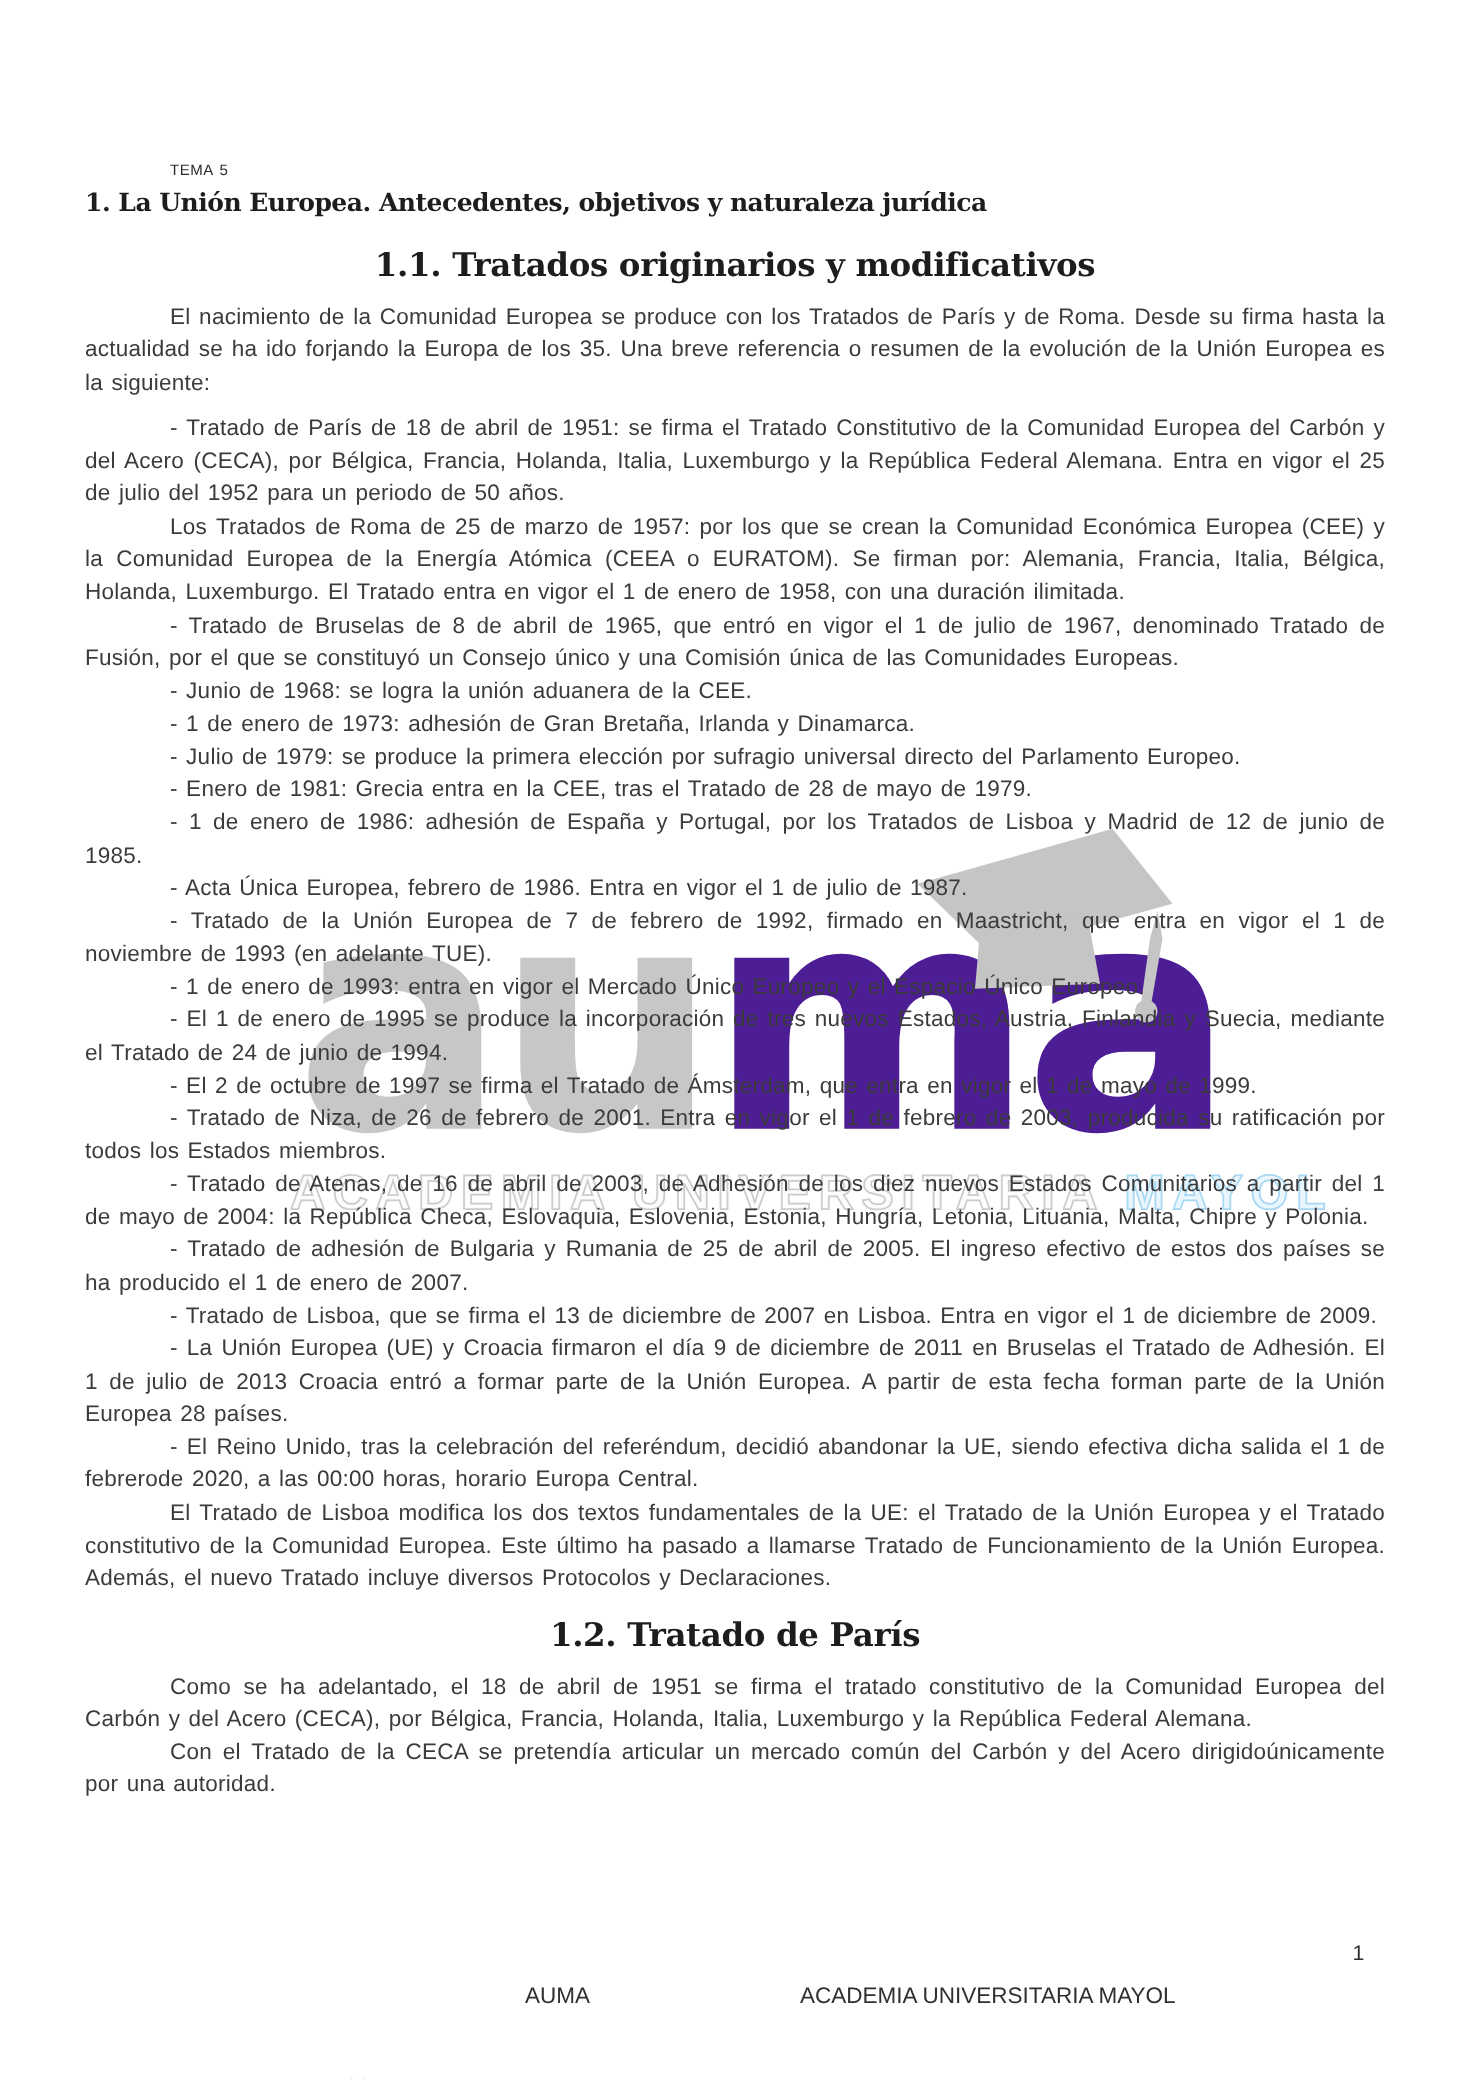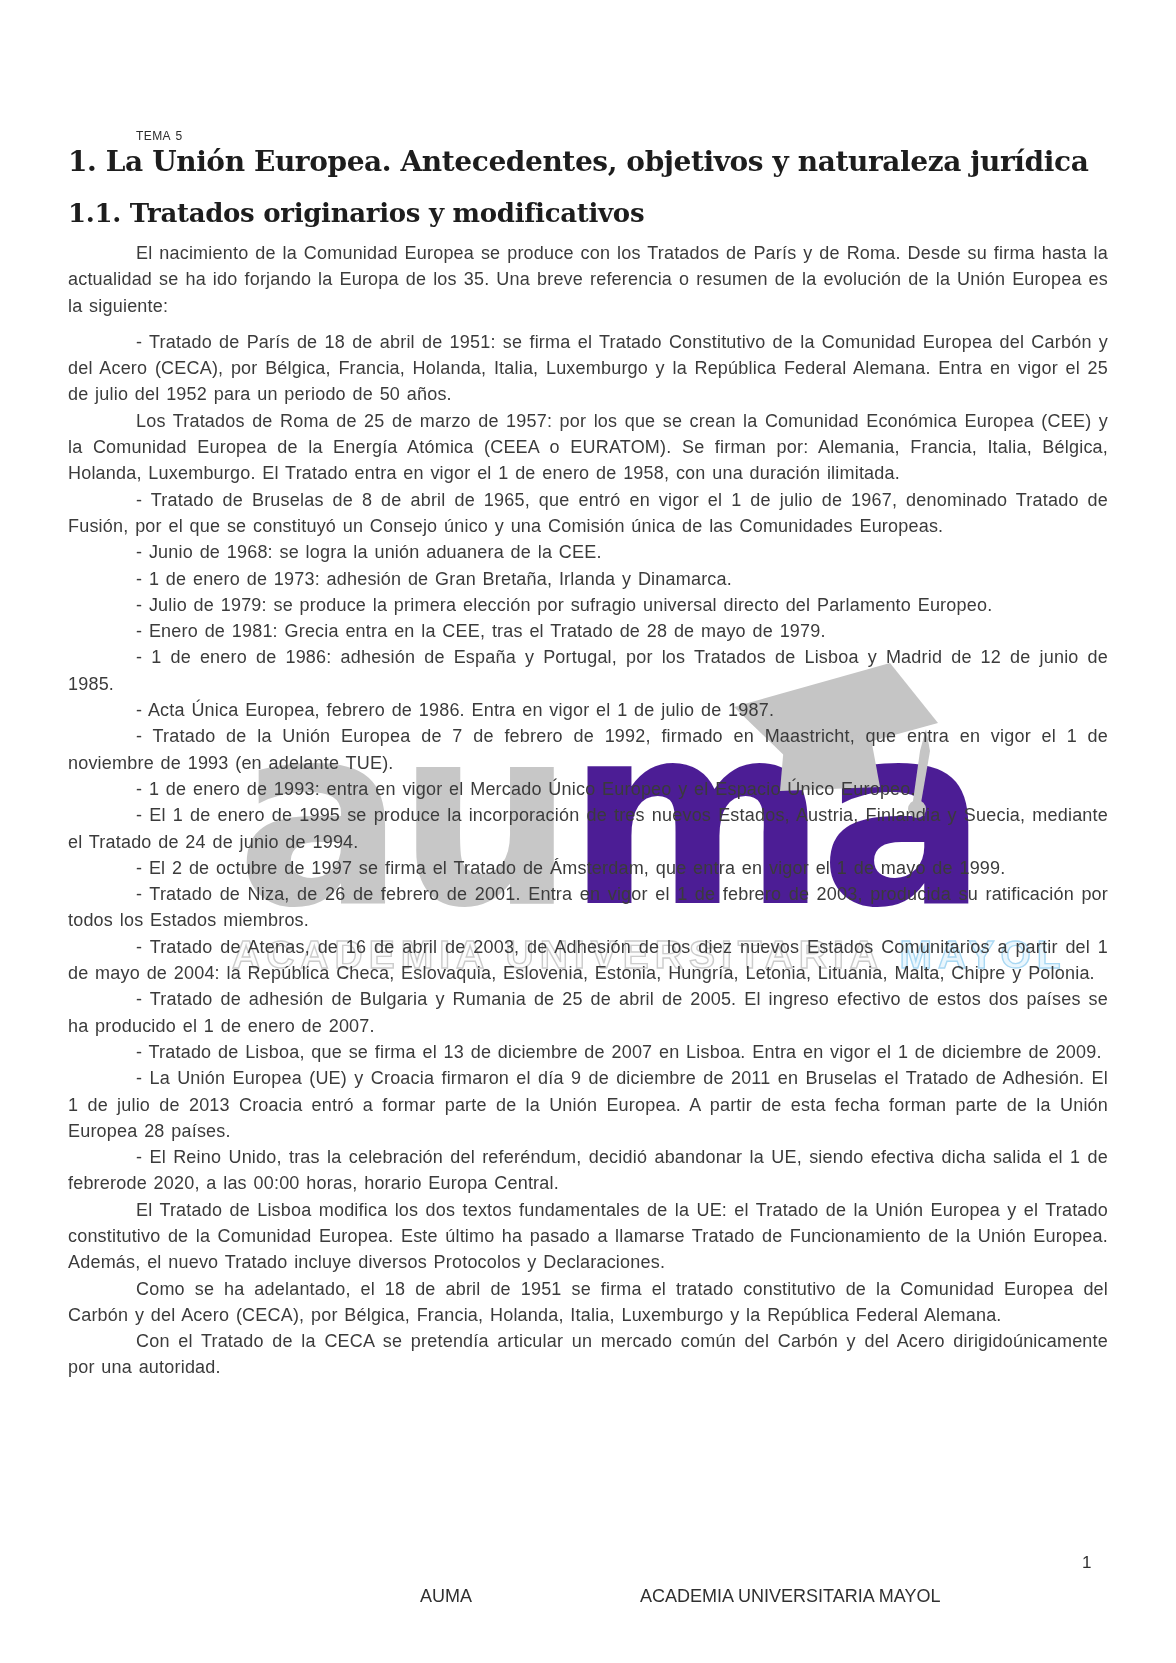--- a/index.html
+++ b/index.html
@@ -41,27 +41,27 @@
     padding:126px 68px 0 68px;
     font-size:18px;
     line-height:26.3px;
     letter-spacing:0.2px;
     word-spacing:1.5px;
   }
   .content p{margin:0;text-align:justify;text-indent:68px;}
   .tema{font-size:12px;line-height:20px;color:#2b2b2b;margin:0 0 12px;text-indent:0;letter-spacing:0.4px;}
   h1.doc-h1{
     font-family:"DejaVu Serif","Liberation Serif",serif;
-    font-size:28px;line-height:32px;color:#1d1d1d;
+    font-size:20px;line-height:32px;color:#1d1d1d;
     margin:0 0 20px;letter-spacing:-0.4px;word-spacing:0;
   }
   h2.doc-h2{
     font-family:"DejaVu Serif","Liberation Serif",serif;
     font-size:26px;line-height:30px;color:#1d1d1d;
-    margin:0 0 12px;letter-spacing:-0.3px;word-spacing:0;
+    margin:0 0 12px;letter-spacing:-0.3px;word-spacing:0;text-align:center;
   }
   h2.doc-h2-second{margin-top:18px;}
   .treaty-list p.first{margin-top:10px;}
   
   .footer{position:absolute;inset:0;z-index:3;font-size:18px;color:#303030;pointer-events:none;}
   .footer span{position:absolute;white-space:nowrap;}
   .footer .teacher{left:135px;top:1660px;}
   .footer .brand{left:420px;top:1586px;}
   .footer .academy{left:640px;top:1586px;}
   .footer .pagenum{left:1082px;top:1553px;font-size:17px;}
@@ -104,20 +104,21 @@
       <p>- El 1 de enero de 1995 se produce la incorporación de tres nuevos Estados, Austria, Finlandia y Suecia, mediante el Tratado de 24 de junio de 1994.</p>
       <p>- El 2 de octubre de 1997 se firma el Tratado de Ámsterdam, que entra en vigor el 1 de mayo de 1999.</p>
       <p>- Tratado de Niza, de 26 de febrero de 2001. Entra en vigor el 1 de febrero de 2003, producida su ratificación por todos los Estados miembros.</p>
       <p>- Tratado de Atenas, de 16 de abril de 2003, de Adhesión de los diez nuevos Estados Comunitarios a partir del 1 de mayo de 2004: la República Checa, Eslovaquia, Eslovenia, Estonia, Hungría, Letonia, Lituania, Malta, Chipre y Polonia.</p>
       <p>- Tratado de adhesión de Bulgaria y Rumania de 25 de abril de 2005. El ingreso efectivo de estos dos países se ha producido el 1 de enero de 2007.</p>
       <p>- Tratado de Lisboa, que se firma el 13 de diciembre de 2007 en Lisboa. Entra en vigor el 1 de diciembre de 2009.</p>
       <p>- La Unión Europea (UE) y Croacia firmaron el día 9 de diciembre de 2011 en Bruselas el Tratado de Adhesión. El 1 de julio de 2013 Croacia entró a formar parte de la Unión Europea. A partir de esta fecha forman parte de la Unión Europea 28 países.</p>
       <p>- El Reino Unido, tras la celebración del referéndum, decidió abandonar la UE, siendo efectiva dicha salida el 1 de febrerode 2020, a las 00:00 horas, horario Europa Central.</p>
     </div>
     <p>El Tratado de Lisboa modifica los dos textos fundamentales de la UE: el Tratado de la Unión Europea y el Tratado constitutivo de la Comunidad Europea. Este último ha pasado a llamarse Tratado de Funcionamiento de la Unión Europea. Además, el nuevo Tratado incluye diversos Protocolos y Declaraciones.</p>
+    <h2 class="doc-h2 doc-h2-second">1.2. Tratado de París</h2>
     <p>Como se ha adelantado, el 18 de abril de 1951 se firma el tratado constitutivo de la Comunidad Europea del Carbón y del Acero (CECA), por Bélgica, Francia, Holanda, Italia, Luxemburgo y la República Federal Alemana.</p>
     <p>Con el Tratado de la CECA se pretendía articular un mercado común del Carbón y del Acero dirigidoúnicamente por una autoridad.</p>
   </div>
 
   <div class="footer">
     <span class="teacher">Docente: Joan Caldentey</span>
     <span class="brand">AUMA</span>
     <span class="academy">ACADEMIA UNIVERSITARIA MAYOL</span>
     <span class="pagenum">1</span>
   </div>

